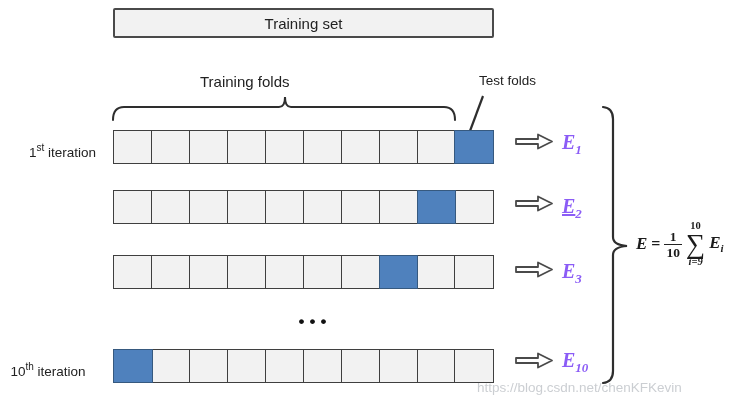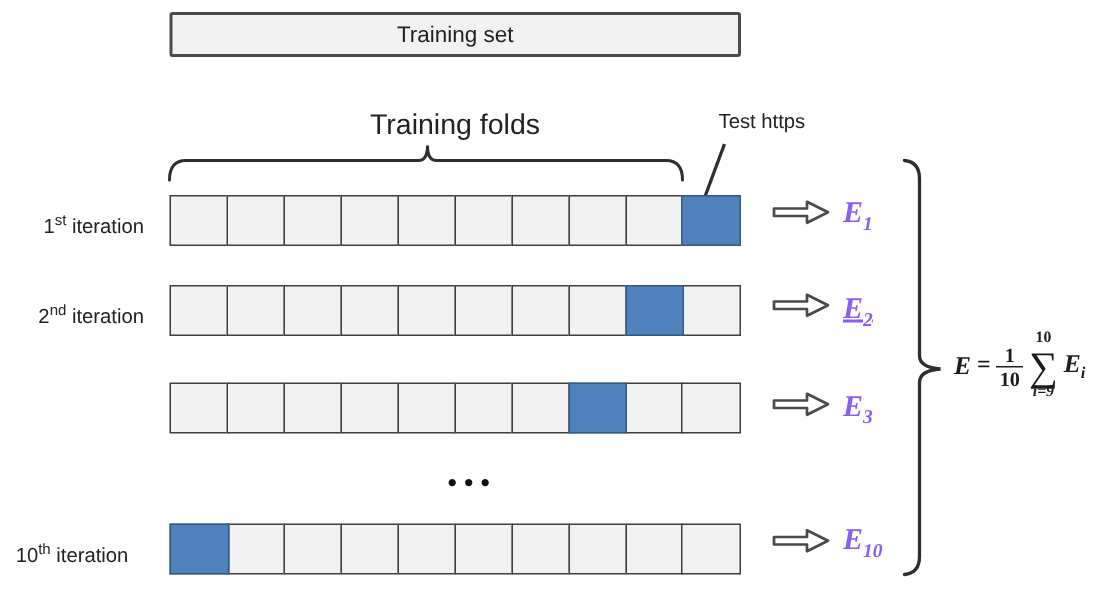--- a/index.html
+++ b/index.html
@@ -15,22 +15,22 @@
   }
   
   .training-set-box{
     position:absolute;left:113px;top:8px;width:381px;height:30px;
     background:var(--fold-fill);border:2px solid #4a4a4a;border-radius:2px;
     display:flex;align-items:center;justify-content:center;
     font-size:15px;color:#222;box-sizing:border-box;
   }
   
   .training-folds-label{
-    position:absolute;left:200px;top:73px;width:160px;text-align:right;
-    font-size:19px;color:#222;
+    position:absolute;left:200px;top:73px;width:160px;text-align:left;
+    font-size:15px;color:#222;
   }
   .test-fold-label{
     position:absolute;left:479px;top:73px;width:80px;text-align:left;
     font-size:13.5px;color:#222;
   }
   
   .fold-row{
     position:absolute;left:113px;width:381px;height:34px;display:flex;
   }
   .fold-cell{
@@ -97,27 +97,26 @@
 
   <div class="training-set-box">
     <span>Training set</span>
   </div>
 
   <div class="training-folds-label">Training folds</div>
   <svg class="top-brace" width="350" height="30" viewBox="0 0 350 30">
     <path d="M 3 28 Q 3 15, 14 15 L 169 15 Q 175 15, 175 5 Q 175 15, 181 15 L 334 15 Q 345 15, 345 28" fill="none" stroke="#2e2e2e" stroke-width="2" stroke-linecap="round"></path>
   </svg>
 
-  <div class="test-fold-label">Test https</div>
+  <div class="test-fold-label">Test folds</div>
   <svg class="pointer-line" width="26" height="42" viewBox="0 0 26 42">
     <line x1="20" y1="3" x2="7" y2="38" stroke="#2e2e2e" stroke-width="2.2"></line>
   </svg>
 
   <div class="iter-label lbl1"><span>1</span><sup>st</sup><span> iteration</span></div>
-  <div class="iter-label lbl2"><span>2</span><sup>nd</sup><span> iteration</span></div>
   <div class="iter-label lbl10"><span>10</span><sup>th</sup><span> iteration</span></div>
 
   <div class="fold-row row1">
       <div class="fold-cell"></div>
       <div class="fold-cell"></div>
       <div class="fold-cell"></div>
       <div class="fold-cell"></div>
       <div class="fold-cell"></div>
       <div class="fold-cell"></div>
       <div class="fold-cell"></div>
@@ -194,14 +193,15 @@
       <span class="den">10</span>
     </span>
     <span class="sigma-col">
       <span class="s-bound">10</span>
       <span class="s-sym">∑</span>
       <span class="s-bound s-lower">i=9</span>
     </span>
     <span class="f-term"><span class="f-term-main">E</span><sub>i</sub></span>
   </div>
 
+  <div class="watermark">https://blog.csdn.net/chenKFKevin</div>
 
 </div>
 
 </body></html>

